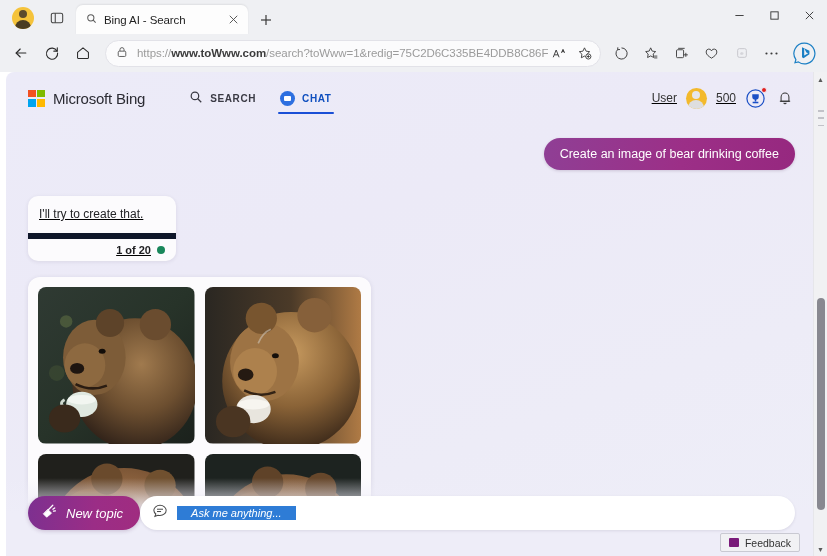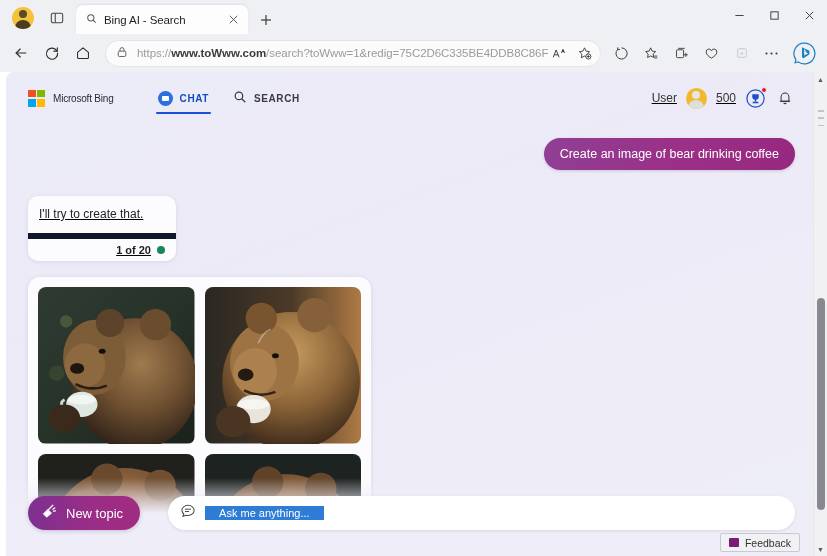--- a/index.html
+++ b/index.html
@@ -148,21 +148,21 @@
   .ms-squares {
     width: 17px; height: 17px;
     display: grid; grid-template-columns: 1fr 1fr; grid-template-rows: 1fr 1fr;
     gap: 1.5px;
   }
   .ms-squares i { display: block; }
   .ms-squares i:nth-child(1) { background: #f25022; }
   .ms-squares i:nth-child(2) { background: #7fba00; }
   .ms-squares i:nth-child(3) { background: #00a4ef; }
   .ms-squares i:nth-child(4) { background: #ffb900; }
-  .bing-logo-text { font-size: 10px; color: #2b2b33; letter-spacing: -0.2px; }
+  .bing-logo-text { font-size: 15px; color: #2b2b33; letter-spacing: -0.2px; }
 
   .header-tabs { display: flex; align-items: center; margin-left: 36px; gap: 8px; height: 100%; }
   .htab {
     display: flex; align-items: center; gap: 7px;
     height: 100%; padding: 0 8px;
     font-size: 10px; letter-spacing: 0.6px;
     color: #3a3a44; font-weight: 600;
     position: relative;
   }
   .htab.active { color: #0f4fbf; }
@@ -248,22 +248,23 @@
     width: 100%; aspect-ratio: 1 / 1;
     border-radius: 8px; overflow: hidden;
     position: relative;
   }
   .img-tile svg { display: block; width: 100%; height: 100%; }
 
   
   .composer {
     position: absolute; left: 0; right: 0; bottom: 26px;
     display: flex; align-items: flex-end;
-    padding: 0 18px 0 22px; gap: 28px;
+    padding: 0 18px 0 22px; gap: 0;
     z-index: 5;
+    font-style: italic;
   }
   .composer-fade {
     position: absolute; left: 0; right: 0; bottom: 0; height: 78px;
     background: linear-gradient(to bottom, rgba(238,237,248,0) 0%, #eeedf8 45%);
     z-index: 4;
   }
   .new-topic-btn {
     height: 34px; border-radius: 18px;
     background: linear-gradient(95deg,#7d3090 0%, #9b2d86 60%, #a02c80 100%);
     color: #fff; font-size: 13px;
@@ -485,32 +486,32 @@
           <span class="ms-squares">
               <i></i>
               <i></i>
               <i></i>
               <i></i>
             </span>
           <span class="bing-logo-text">Microsoft Bing</span>
         </div>
 
         <div class="header-tabs">
-          <div class="htab active">
-            <span class="chat-bubble-icon"></span>
-            <span>CHAT</span>
-          </div>
           <div class="htab">
             <span>
               <svg width="14" height="14" viewBox="0 0 16 16" fill="none" stroke="#3a3a44" stroke-width="1.4">
                 <circle cx="6.8" cy="6.8" r="4.3"></circle>
                   <line x1="10" y1="10" x2="14" y2="14"></line>
               </svg>
             </span>
             <span>SEARCH</span>
+          </div>
+          <div class="htab active">
+            <span class="chat-bubble-icon"></span>
+            <span>CHAT</span>
           </div>
         </div>
 
         <div class="header-right">
           <span class="user-label">User</span>
           <span class="user-avatar"></span>
           <span class="points">500</span>
           <span class="rewards-btn">
             <svg width="21" height="21" viewBox="0 0 22 22" fill="none" stroke="#1b4fc6" stroke-width="1.3">
               <circle cx="11" cy="11" r="9"></circle>

